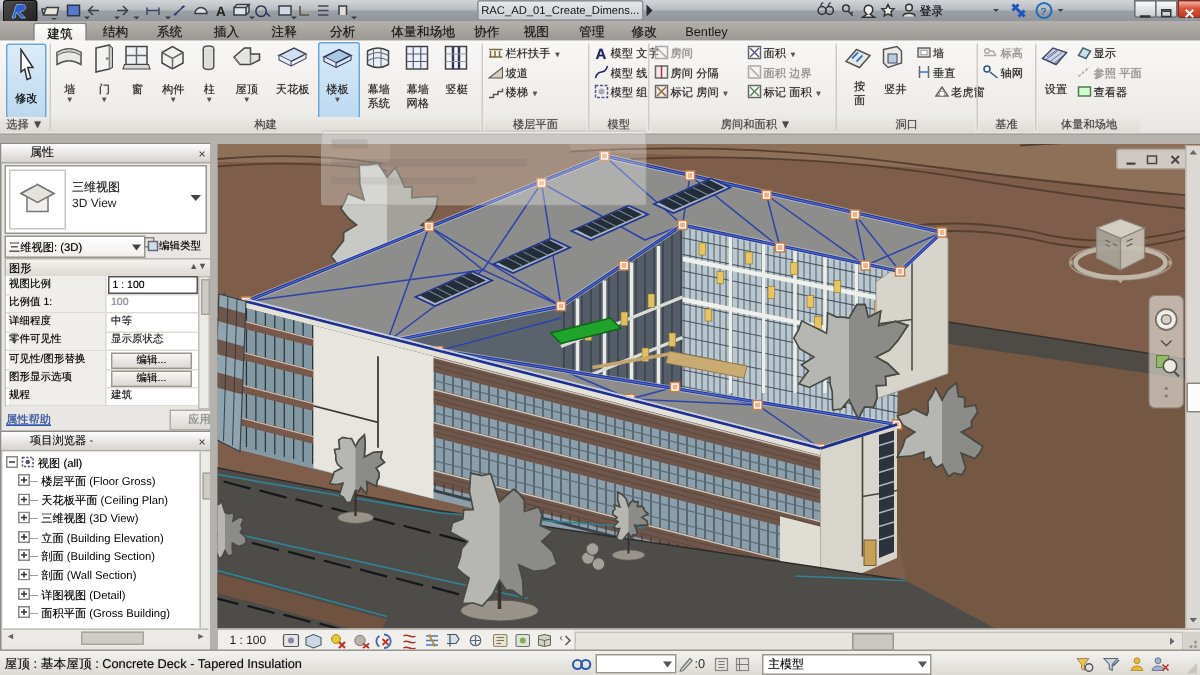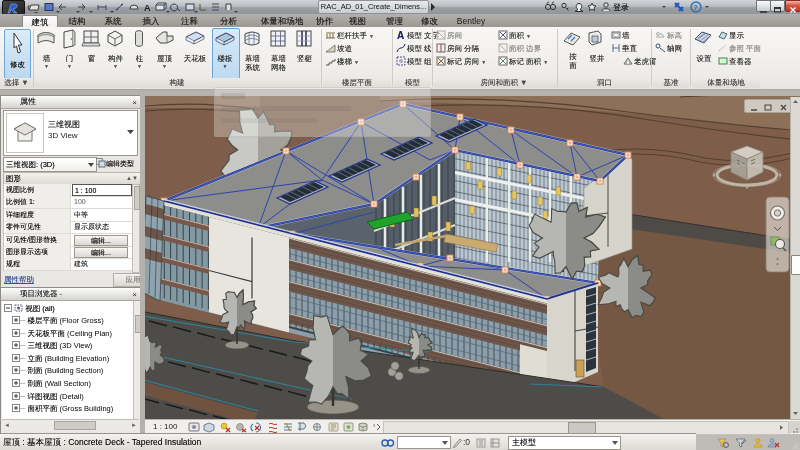--- a/index.html
+++ b/index.html
@@ -20,21 +20,21 @@
 .smrow{position:absolute;height:11px;font-size:7.5px;color:#2a2a2a;line-height:11px;white-space:nowrap}
 .smrow svg{vertical-align:-2px;margin-right:1px}
 .grey{color:#9a9a9a}
 .dn{color:#555;font-size:5px;line-height:4px}
 #gap{left:0;top:90px;width:800px;height:5px;background:#b5b2ae}
 
 .panel{background:#e9e7e3;border:1px solid #8e8b87}
 .phead{height:12px;background:linear-gradient(#fdfdfd,#d5d3cf);border-bottom:1px solid #aaa7a3;font-size:8px;color:#222;line-height:12px;padding-left:19px;position:relative}
 .px{position:absolute;right:3px;top:1px;font-size:8px;color:#333}
 
-#status{left:0;top:433px;width:696px;height:17px;background:linear-gradient(#f4f2ef,#dcd9d4);border-top:1px solid #98948e;font-size:9px;color:#111;line-height:17px}
+#status{left:0;top:433px;width:800px;height:17px;background:linear-gradient(#f4f2ef,#dcd9d4);border-top:1px solid #98948e;font-size:9px;color:#111;line-height:17px}
 </style></head>
 <body>
 <div id="title" class="abs">
  <div class="abs" style="left:2px;top:0;width:21px;height:13px;background:linear-gradient(135deg,#4a4a4a,#222);border:1px solid #111;border-radius:2px">
   <svg width="21" height="13">
         <path d="M5 11 L8 2 L12 2 C14 2 15 4 13 6 L10 7 L14 11 L11 11 L8 7 L7 11 Z" fill="#2a5fd0" stroke="#9db8e8" stroke-width="0.5"></path>
       </svg>
  </div>
  <svg class="abs" style="left:26px;top:1px" width="290" height="12">
   <g stroke="#3a3f45" fill="none" stroke-width="1">

